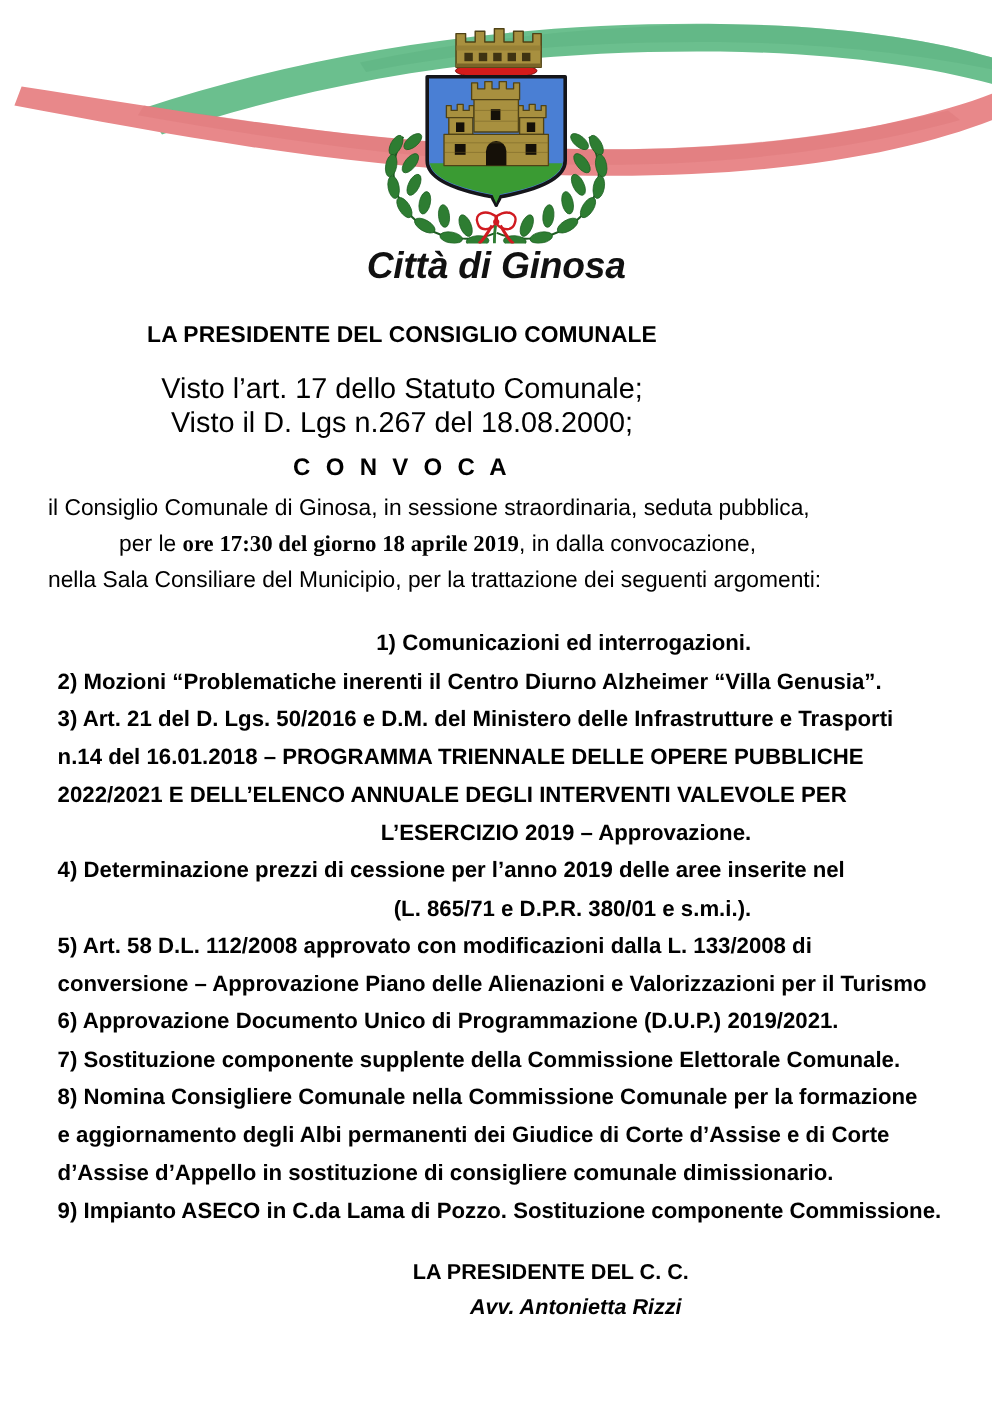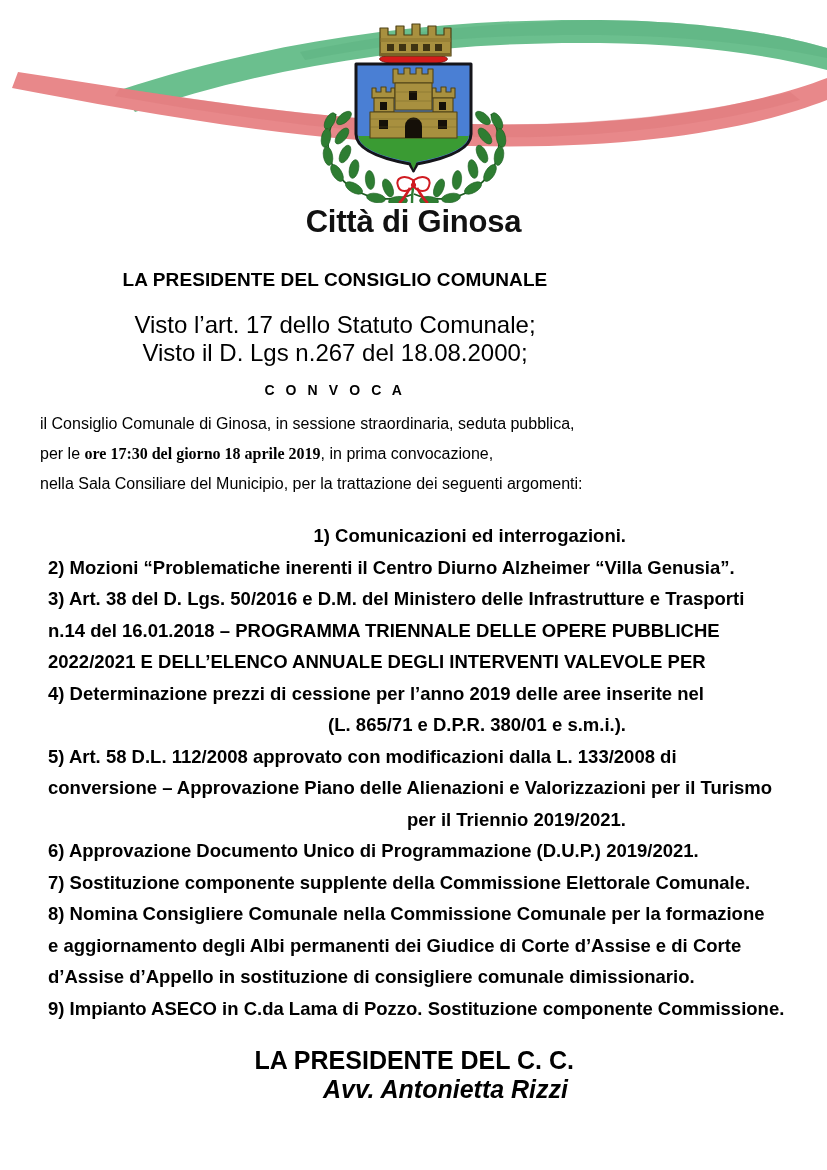--- a/index.html
+++ b/index.html
@@ -16,20 +16,21 @@
     font-family: "Liberation Sans", sans-serif;
     color: #000000;
     overflow: hidden;
   }
 
   
   .masthead {
     position: relative;
     width: 668px;
     height: 252px;
+    font-style: italic;
   }
   .ribbons {
     position: absolute;
     left: 0;
     top: 0;
     width: 827px;
     height: 160px;
     pointer-events: none;
   }
   .crest {
@@ -71,30 +72,30 @@
   .premise {
     text-align: center;
     font-size: 24px;
     line-height: 28px;
     margin-top: 19px;
   }
   .premise div { white-space: nowrap; }
 
   .convoca {
     text-align: center;
-    font-size: 14px;
+    font-size: 20px;
     font-weight: bold;
     letter-spacing: 3.6px;
     margin-top: 11px;
     line-height: 24px;
   }
 
   .session {
-    text-align: left;
-    font-size: 16px;
+    text-align: right;
+    font-size: 19px;
     line-height: 30px;
     margin-top: 7px;
   }
   .session div { white-space: nowrap; }
   .session b { font-weight: bold; font-family: Liberation Serif, serif; }
 
   
   .agenda {
     margin-top: 21px;
     padding-left: 8px;
@@ -107,21 +108,21 @@
   }
   .agenda-item .ln { display: block; white-space: nowrap; text-align: right; }
 
   
   .signature {
     margin-top: 22px;
     text-align: right;
     padding-right: 56px;
   }
   .signature .sig-line {
-    font-size: 25px;
+    font-size: 18px;
     font-weight: bold;
     line-height: 29px;
   }
   .signature .sig-line.second { padding-right: 6px; font-style: italic; }
 </style>
 </head>
 <body>
 
 <div class="masthead">
 
@@ -252,44 +253,44 @@
 
   <div class="premise">
     <div>Visto l’art. 17 dello Statuto Comunale;</div>
     <div>Visto il D. Lgs n.267 del 18.08.2000;</div>
   </div>
 
   <div class="convoca">C O N V O C A</div>
 
   <div class="session">
     <div>il Consiglio Comunale di Ginosa, in sessione straordinaria, seduta pubblica,</div>
-    <div><span>per le </span><b>ore 17:30 del giorno 18 aprile 2019</b><span>, in prima convocazione,</span></div>
+    <div><span>per le </span><b>ore 17:30 del giorno 18 aprile 2019</b><span>, in dalla convocazione,</span></div>
     <div>nella Sala Consiliare del Municipio, per la trattazione dei seguenti argomenti:</div>
   </div>
 
   <ol class="agenda" style="list-style:none;margin-left:0;padding-left:8px;">
       <li class="agenda-item">
         <span class="ln">1) Comunicazioni ed interrogazioni.</span>
       </li>
       <li class="agenda-item">
         <span class="ln">2) Mozioni “Problematiche inerenti il Centro Diurno Alzheimer “Villa Genusia”.</span>
       </li>
       <li class="agenda-item">
-        <span class="ln">3) Art. 38 del D. Lgs. 50/2016 e D.M. del Ministero delle Infrastrutture e Trasporti</span>
+        <span class="ln">3) Art. 21 del D. Lgs. 50/2016 e D.M. del Ministero delle Infrastrutture e Trasporti</span>
         <span class="ln">n.14 del 16.01.2018 – PROGRAMMA TRIENNALE DELLE OPERE PUBBLICHE</span>
         <span class="ln">2022/2021 E DELL’ELENCO ANNUALE DEGLI INTERVENTI VALEVOLE PER</span>
+        <span class="ln">L’ESERCIZIO 2019 – Approvazione.</span>
       </li>
       <li class="agenda-item">
         <span class="ln">4) Determinazione prezzi di cessione per l’anno 2019 delle aree inserite nel</span>
         <span class="ln">(L. 865/71 e D.P.R. 380/01 e s.m.i.).</span>
       </li>
       <li class="agenda-item">
         <span class="ln">5) Art. 58 D.L. 112/2008 approvato con modificazioni dalla L. 133/2008 di</span>
         <span class="ln">conversione – Approvazione Piano delle Alienazioni e Valorizzazioni per il Turismo</span>
-        <span class="ln">per il Triennio 2019/2021.</span>
       </li>
       <li class="agenda-item">
         <span class="ln">6) Approvazione Documento Unico di Programmazione (D.U.P.) 2019/2021.</span>
       </li>
       <li class="agenda-item">
         <span class="ln">7) Sostituzione componente supplente della Commissione Elettorale Comunale.</span>
       </li>
       <li class="agenda-item">
         <span class="ln">8) Nomina Consigliere Comunale nella Commissione Comunale per la formazione</span>
         <span class="ln">e aggiornamento degli Albi permanenti dei Giudice di Corte d’Assise  e di Corte</span>

